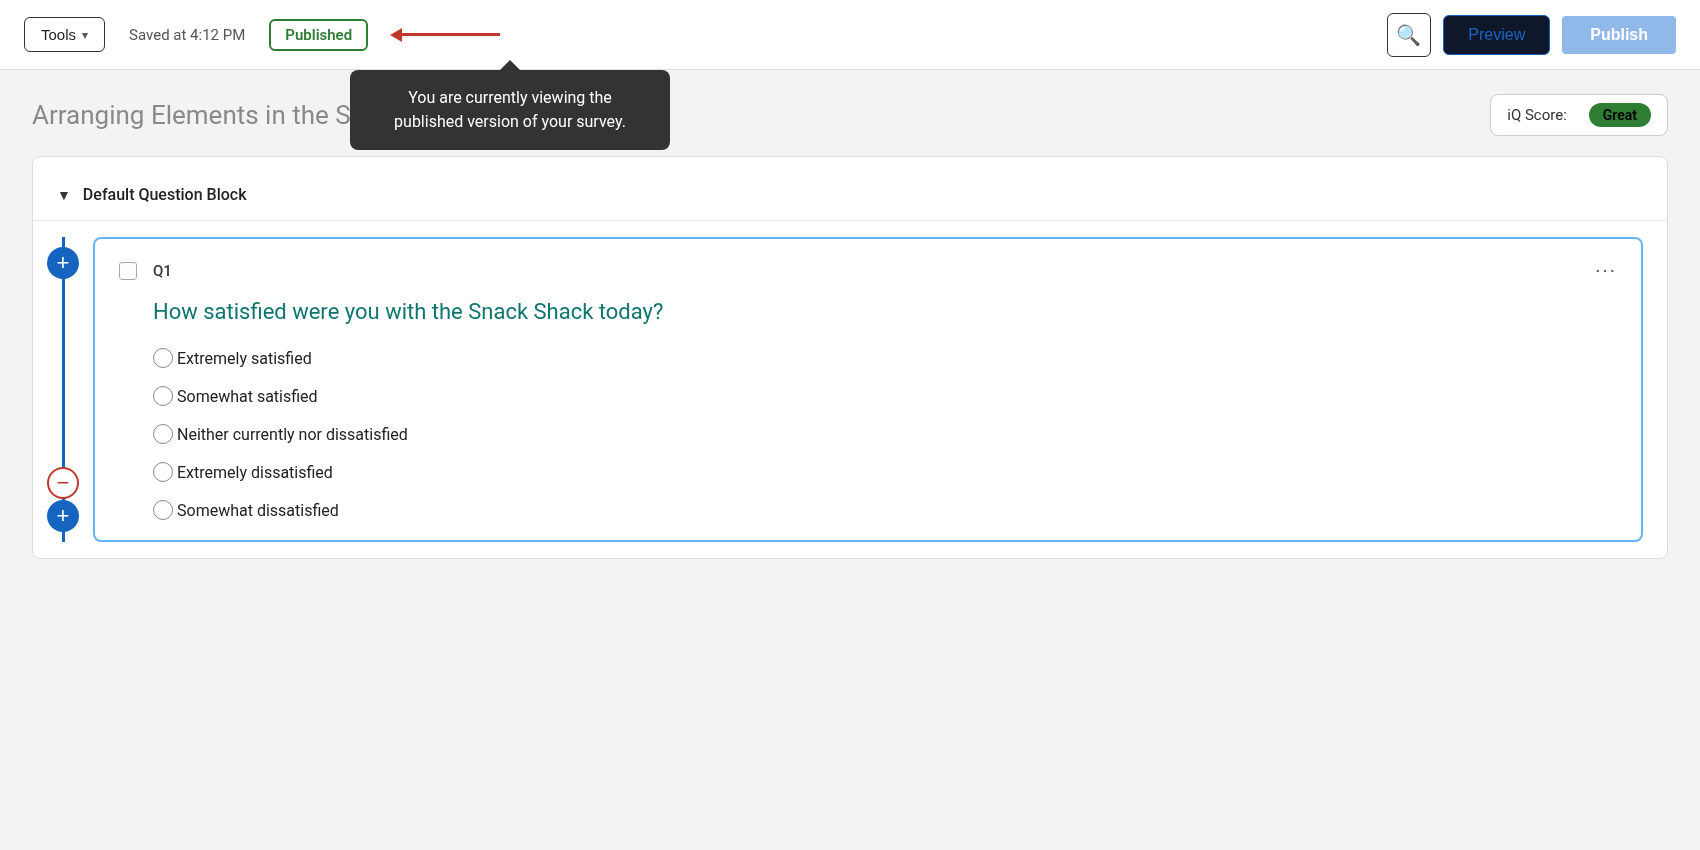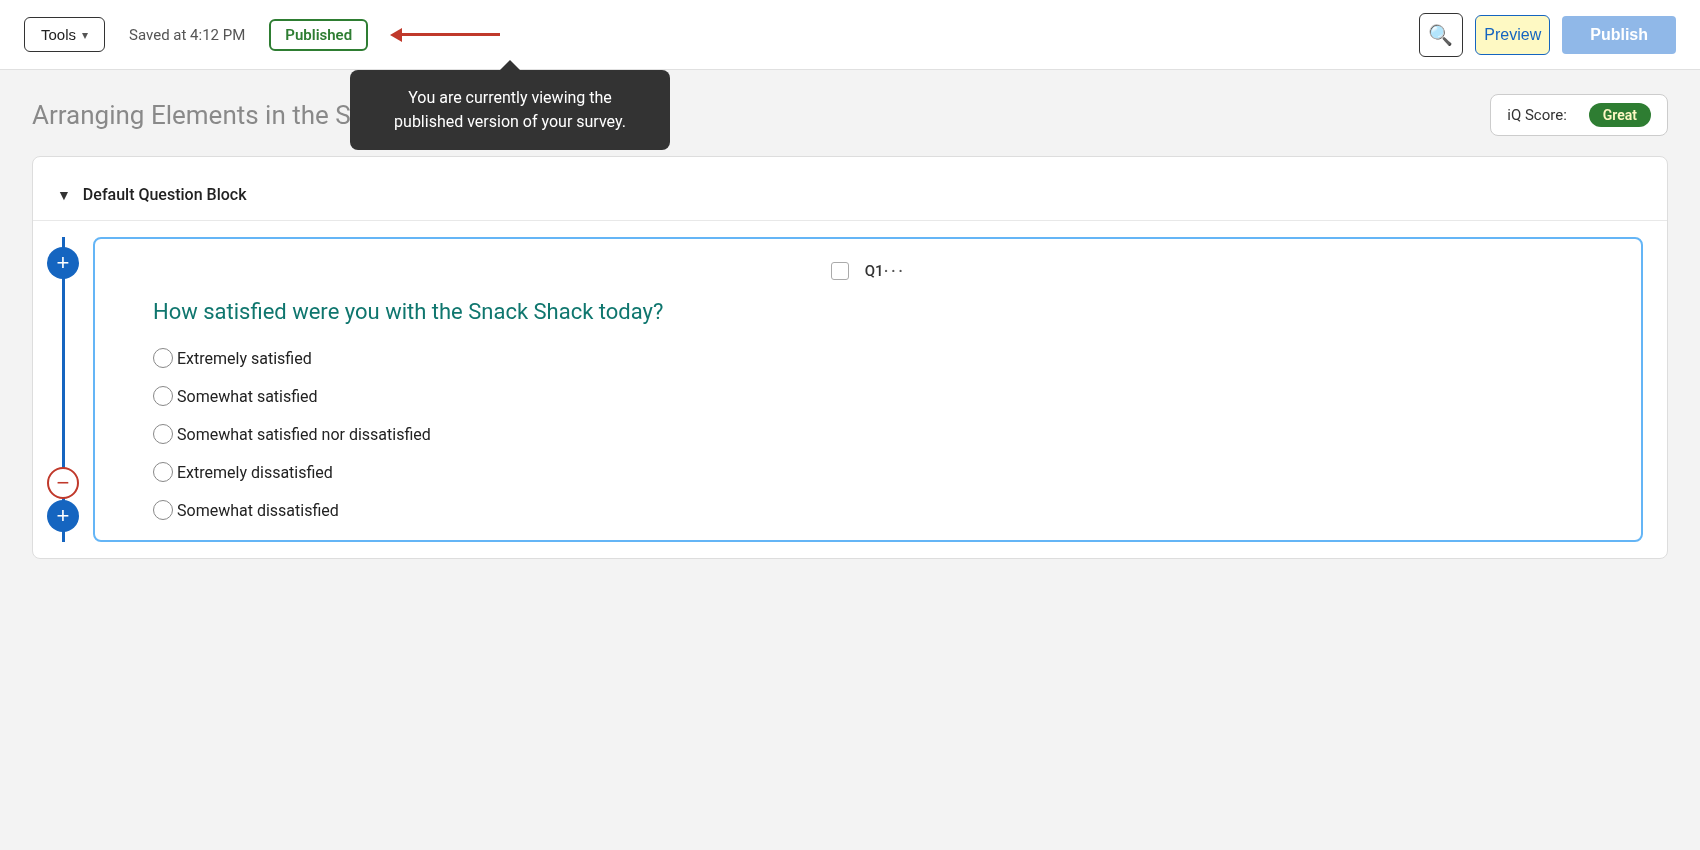--- a/index.html
+++ b/index.html
@@ -96,25 +96,25 @@
       background: #fff;
       display: flex;
       align-items: center;
       justify-content: center;
       cursor: pointer;
       font-size: 20px;
     }
     .preview-button {
       border: 1.5px solid #1565c0;
       border-radius: 6px;
-      padding: 10px 8px;
+      padding: 10px 24px;
       font-size: 16px;
       font-weight: 500;
       color: #1565c0;
-      background: #fef9c3;
+      background: #0f172a;
       cursor: pointer;
     }
     .publish-button {
       border: none;
       border-radius: 4px;
       padding: 10px 28px;
       font-size: 16px;
       font-weight: 600;
       color: #fff;
       background: #90b8e8;
@@ -176,21 +176,21 @@
       gap: 22px;
       border: 1.5px solid #ccc;
       border-radius: 8px;
       padding: 8px 16px;
       background: #fff;
       font-size: 15px;
       color: #333;
     }
     .iq-score-badge {
       background: #2e7d32;
-      color: #fef9c3;
+      color: #000000;
       border-radius: 20px;
       padding: 4px 14px;
       font-size: 14px;
       font-weight: 600;
     }
 
     
     .builder-card {
       background: #fff;
       border-radius: 8px;
@@ -301,21 +301,21 @@
     .question-card {
       border: 2px solid #64b5f6;
       border-radius: 8px;
       margin: 16px 24px 16px 0;
       padding: 20px 24px;
       background: #fff;
     }
     .question-card-header {
       display: flex;
       align-items: center;
-      justify-content: center;
+      justify-content: space-between;
       margin-bottom: 16px;
     }
     .question-card-left {
       display: flex;
       align-items: center;
       gap: 16px;
     }
     .question-checkbox {
       width: 18px;
       height: 18px;
@@ -441,21 +441,21 @@
         <li class="option-item">
               <div class="radio-circle"></div>
               <span>Extremely satisfied</span>
             </li>
             <li class="option-item">
               <div class="radio-circle"></div>
               <span>Somewhat satisfied</span>
             </li>
             <li class="option-item">
               <div class="radio-circle"></div>
-              <span>Somewhat satisfied nor dissatisfied</span>
+              <span>Neither currently nor dissatisfied</span>
             </li>
             <li class="option-item">
               <div class="radio-circle"></div>
               <span>Extremely dissatisfied</span>
             </li>
             <li class="option-item">
               <div class="radio-circle"></div>
               <span>Somewhat dissatisfied</span>
             </li>
           </ul>

